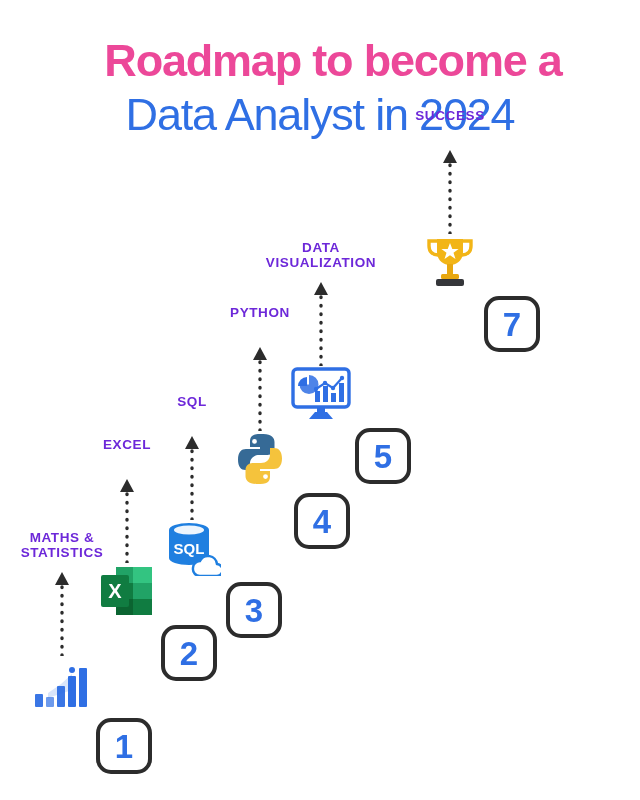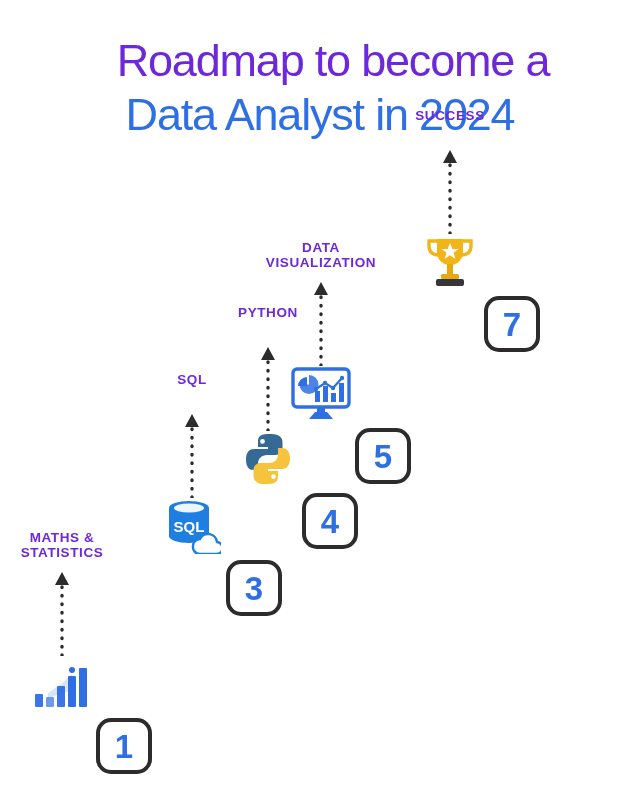--- a/index.html
+++ b/index.html
@@ -19,22 +19,22 @@
   
   #title-block {
     position: absolute;
     top: 34px;
     left: 0;
     width: 640px;
     text-align: center;
   }
   #title-line1 {
     font-size: 45px;
-    font-weight: normal;
-    color: #6d28d9;
+    font-weight: bold;
+    color: #ec4899;
     letter-spacing: -1.2px;
     line-height: 54px;
     white-space: nowrap;
     margin-left: 26px;
   }
   #title-line2 {
     font-size: 45px;
     font-weight: normal;
     color: #2f6fe4;
     letter-spacing: -1.2px;
@@ -141,40 +141,62 @@
     <rect x="45" y="8" width="8" height="39" rx="1" fill="#2f6fe4"></rect>
     <path d="M4 34 L16 30 L27 22 L38 13 L49 6" fill="none" stroke="#2f6fe4" stroke-width="0" opacity="0.25"></path>
     <polygon points="14,33 27,24 38,14 38,30 14,38" fill="#2f6fe4" opacity="0.18"></polygon>
     <circle cx="38" cy="10" r="3" fill="#2f6fe4"></circle>
   </svg>
       </div>
       <div class="num-box">
         <span>1</span>
       </div>
     </div>
-    <div class="step" style="left: 154px; top: 370px;">
+    <div class="step" style="left: 89px; top: 435px;">
+      <div class="step-label">EXCEL</div>
+      <div class="arrow"><svg id="svg-dotted-arrow-icon" width="24" height="84" viewBox="0 0 24 84">
+    <polygon points="12,0 19,13 5,13" fill="#2c2c2c"></polygon>
+    <line x1="12" y1="15" x2="12" y2="84" stroke="#2c2c2c" stroke-width="3.4" stroke-linecap="round" stroke-dasharray="0.5 8"></line>
+  </svg></div>
+      <div class="icon-slot">
+        <svg width="56" height="52" viewBox="0 0 56 52">
+    <rect x="17" y="2" width="36" height="16" fill="#21a366"></rect>
+    <rect x="17" y="18" width="36" height="16" fill="#107c41"></rect>
+    <rect x="17" y="34" width="36" height="16" fill="#0b6431"></rect>
+    <rect x="34" y="2" width="19" height="16" fill="#33c481"></rect>
+    <rect x="34" y="18" width="19" height="16" fill="#21a366"></rect>
+    <rect x="34" y="34" width="19" height="16" fill="#107c41"></rect>
+    <rect x="2" y="10" width="28" height="32" rx="2" fill="#107c41"></rect>
+    <text x="16" y="33" font-family="'Liberation Sans',sans-serif" font-size="20" font-weight="bold" fill="#ffffff" text-anchor="middle">X</text>
+  </svg>
+      </div>
+      <div class="num-box">
+        <span>2</span>
+      </div>
+    </div>
+    <div class="step" style="left: 154px; top: 392px;">
       <div class="step-label">SQL</div>
       <div class="arrow"><svg id="svg-dotted-arrow-icon" width="24" height="84" viewBox="0 0 24 84">
     <polygon points="12,0 19,13 5,13" fill="#2c2c2c"></polygon>
     <line x1="12" y1="15" x2="12" y2="84" stroke="#2c2c2c" stroke-width="3.4" stroke-linecap="round" stroke-dasharray="0.5 8"></line>
   </svg></div>
       <div class="icon-slot">
         <svg width="58" height="56" viewBox="0 0 58 56">
     <path d="M6 10 v28 c0 4 9 7 20 7 s20-3 20-7 V10 z" fill="#1f7fe0"></path>
     <ellipse cx="26" cy="10" rx="20" ry="7" fill="#1f7fe0"></ellipse>
     <ellipse cx="26" cy="10" rx="15" ry="4.6" fill="#ffffff" opacity="0.92"></ellipse>
     <text x="26" y="34" font-family="'Liberation Sans',sans-serif" font-size="15" font-weight="bold" fill="#ffffff" text-anchor="middle">SQL</text>
     <path d="M30 48 a7 7 0 0 1 7-7 a9 9 0 0 1 17 3 a6 6 0 0 1-1 12 H37 a7 7 0 0 1-7-8 z" fill="#ffffff" stroke="#1f7fe0" stroke-width="2.4"></path>
   </svg>
       </div>
       <div class="num-box">
         <span>3</span>
       </div>
     </div>
-    <div class="step" style="left: 230px; top: 303px;">
+    <div class="step" style="left: 222px; top: 303px;">
       <div class="step-label">PYTHON</div>
       <div class="arrow"><svg id="svg-dotted-arrow-icon" width="24" height="84" viewBox="0 0 24 84">
     <polygon points="12,0 19,13 5,13" fill="#2c2c2c"></polygon>
     <line x1="12" y1="15" x2="12" y2="84" stroke="#2c2c2c" stroke-width="3.4" stroke-linecap="round" stroke-dasharray="0.5 8"></line>
   </svg></div>
       <div class="icon-slot">
         <svg width="54" height="54" viewBox="0 0 54 54">
     <path d="M26.5 2 C18 2 17 6 17 10 v5 h10 v2 H13 c-4.5 0-8 3-8 10.5 S8 38 12.5 38 H17 v-6.5
              c0-5 4-8.5 9-8.5 h8.5 c4 0 7-3 7-7 V10 c0-4-3-8-11-8 z
              M21.5 7 a2.4 2.4 0 1 1 0 4.8 a2.4 2.4 0 0 1 0-4.8 z" fill="#366a96"></path>

